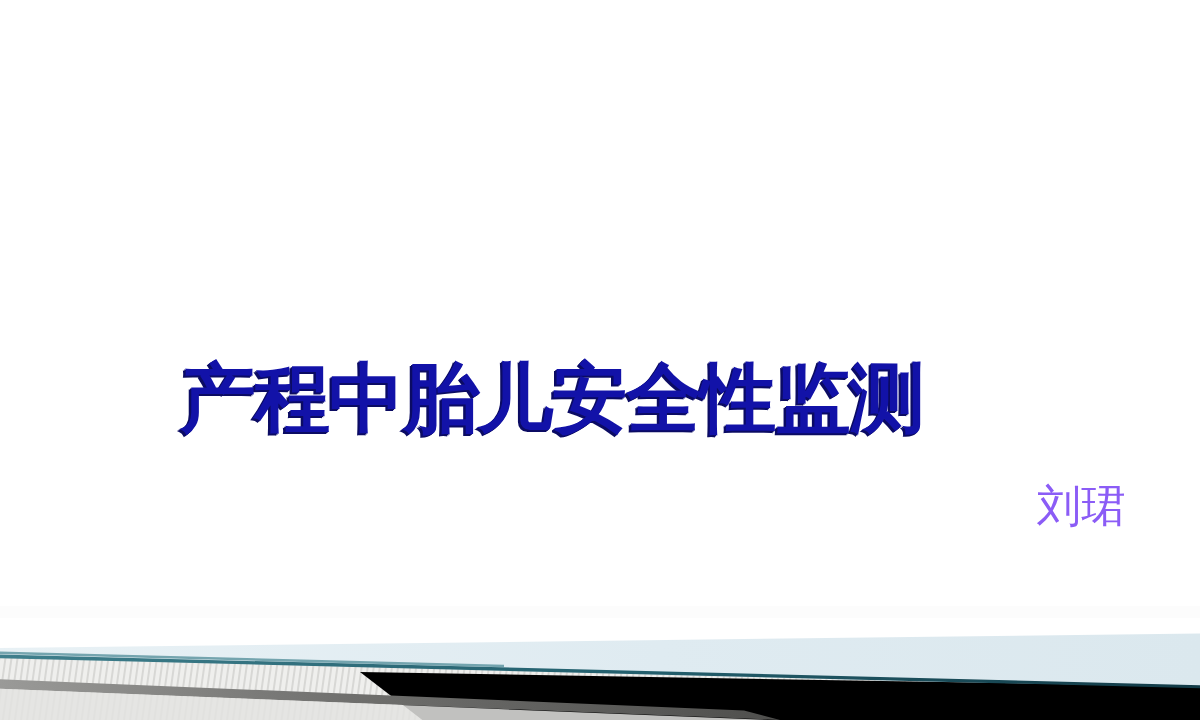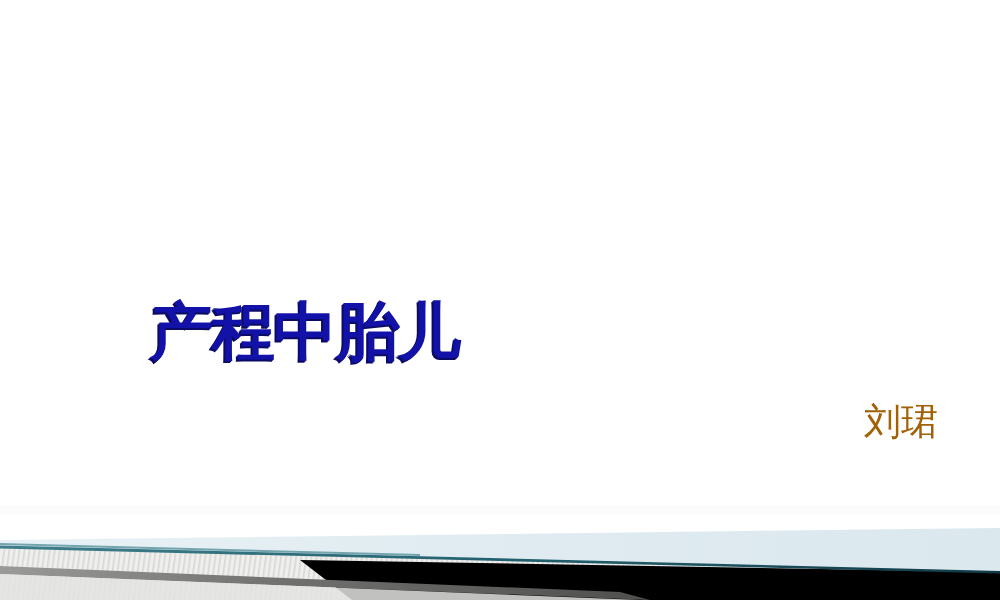--- a/index.html
+++ b/index.html
@@ -68,21 +68,21 @@
   }
 
   #author {
     position: absolute;
     right: 62px;
     top: 103px;
     font-family: "DejaVu Sans", sans-serif;
     font-weight: normal;
     font-size: 37px;
     line-height: 1;
-    color: #a16207;
+    color: #8b5cf6;
     white-space: nowrap;
   }
 </style>
 </head>
 <body>
 
 <div id="slide">
 
   <svg id="decor" viewBox="0 0 1000 600" preserveAspectRatio="none">
     <defs>
@@ -121,18 +121,19 @@
     <polygon points="0,574 640,600 0,600" fill="#e3e3e0" opacity="0.85"></polygon>
 
     <polygon points="0,545.5 1000,571 1000,573.5 0,548.5" fill="url(#tealline)"></polygon>
 
     <polygon points="0,543 420,554 420,556 0,545" fill="#4d8b97" opacity="0.75"></polygon>
   </svg>
 
   <div id="title-block">
     <div id="title-line">
       <span class="title-seg">产程中胎儿</span>
+      <span class="title-seg">安全性监测</span>
     </div>
 
     <div id="author">刘珺</div>
   </div>
 
 </div>
 
 </body></html>

